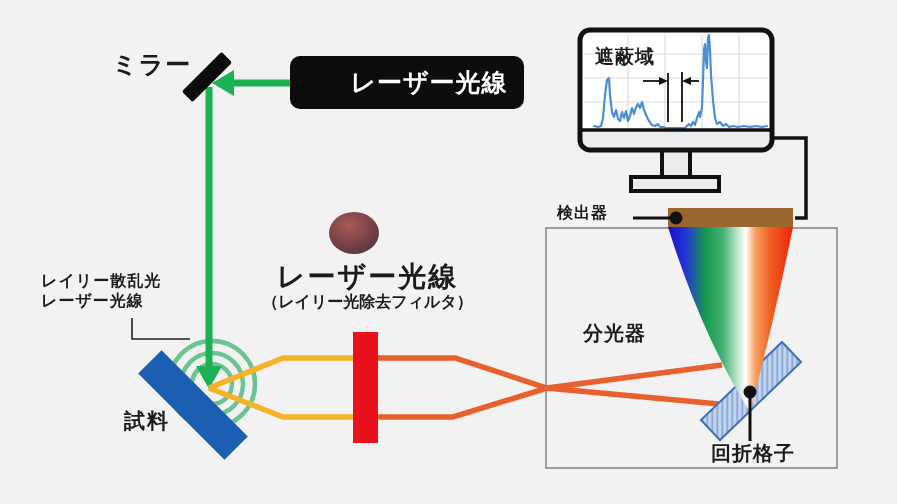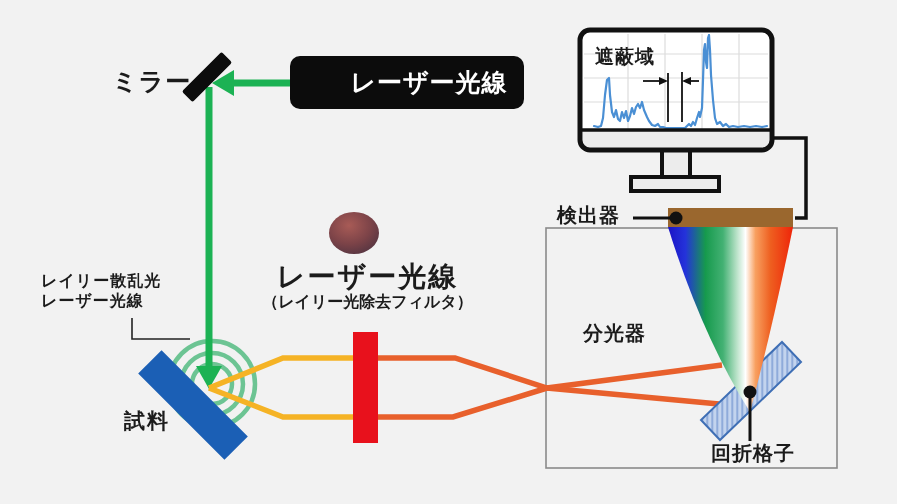--- a/index.html
+++ b/index.html
@@ -6,37 +6,37 @@
   #stage{
     position:relative; width:897px; height:504px; overflow:hidden;
     background:#f2f2f2;
     font-family:"DejaVu Sans","Liberation Sans",sans-serif;
   }
   #diagram-svg{position:absolute;left:0;top:0;}
   .lbl{
     position:absolute; color:#1b1b1b; font-weight:bold; white-space:nowrap;
     line-height:1.25; user-select:none;
   }
-  .lbl-mirror        {left:112px; top:66px;  font-size:25px; letter-spacing:1px;}
+  .lbl-mirror        {left:112px; top:49px;  font-size:25px; letter-spacing:1px;}
   .laser-box{
     position:absolute; left:290px; top:56px; width:190px; height:53px;
     background:#0c0c0c; border-radius:10px; display:flex;
     align-items:center; justify-content:center;
     color:#ffffff; font-weight:bold; font-size:25px; letter-spacing:1px;padding-left:44px;
   }
   .lbl-scatter1      {left:41px;  top:271px; font-size:16px; letter-spacing:1px;font-family:Liberation Serif, serif;}
   .lbl-scatter2      {left:41px;  top:291px; font-size:16px; letter-spacing:1px;}
   .lbl-sample        {left:124px; top:408px; font-size:21px; letter-spacing:2px;}
   .lbl-notch-title   {left:250px; top:259px; width:235px; text-align:center;
                       font-size:28px; letter-spacing:2px;}
   .lbl-notch-sub     {left:250px; top:292px; width:235px; text-align:center;
                       font-size:16px; letter-spacing:0px;}
   .lbl-spectrometer  {left:583px; top:321px; font-size:20px; letter-spacing:1px;}
   .lbl-grating       {left:711px; top:441px; font-size:20px; letter-spacing:1px;}
-  .lbl-detector      {left:557px; top:203px; font-size:20px; letter-spacing:1px;}
+  .lbl-detector      {left:557px; top:203px; font-size:16px; letter-spacing:1px;}
   .lbl-blocked       {left:595px; top:45px;  font-size:19px; letter-spacing:1px;}
 </style>
 </head>
 <body>
 
 <div id="stage">
 
 <svg id="diagram-svg" width="897" height="504" viewBox="0 0 897 504">
   <defs>
     <pattern id="hatch" width="5" height="8" patternUnits="userSpaceOnUse">

